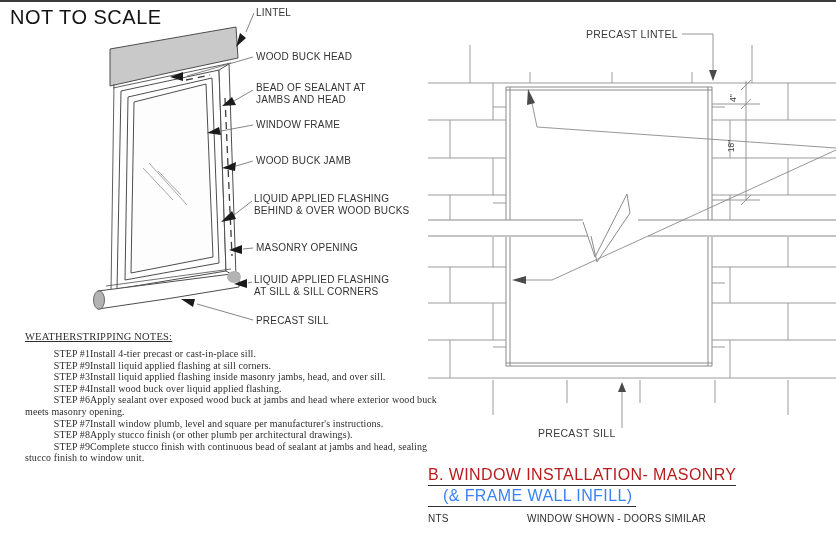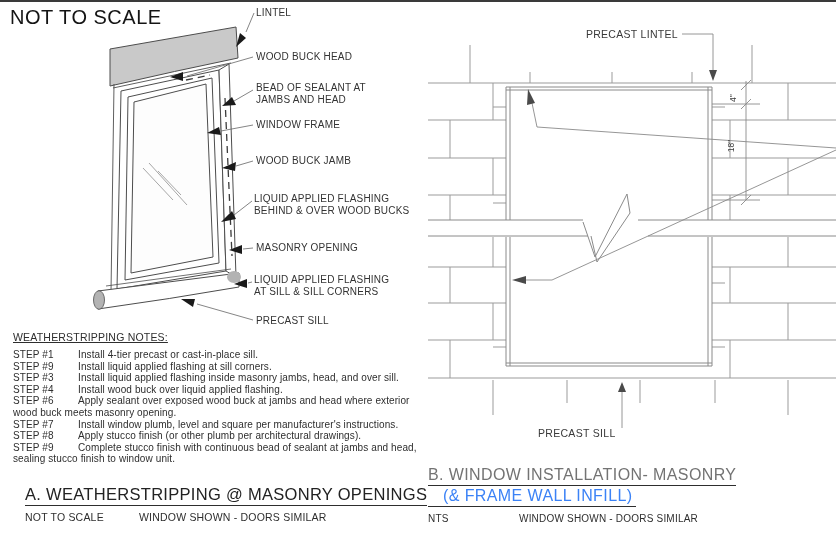--- a/index.html
+++ b/index.html
@@ -6,36 +6,36 @@
   .sheet{
     position:relative;width:836px;height:542px;background:#ffffff;
     font-family:"Liberation Sans", sans-serif;color:#2e2e2e;overflow:hidden;
     margin:0 auto;
   }
   .top-rule{position:absolute;left:0;top:0;width:836px;height:2px;background:#3a3a3a;}
   .nts-heading{position:absolute;left:10px;top:6px;font-size:20px;letter-spacing:.5px;color:#141414;}
   svg text{font-family:"Liberation Sans", sans-serif;}
   .svgA{position:absolute;left:0;top:0;}
   .svgB{position:absolute;left:420px;top:25px;}
-  .notes{position:absolute;left:13px;top:331px;width:414px;}
+  .notes{position:absolute;left:25px;top:331px;width:414px;font-family:Liberation Serif, serif;}
   .notes-heading{font-size:10.5px;text-decoration:underline;margin-bottom:6px;letter-spacing:.2px;}
   .step{font-size:10px;line-height:11.6px;letter-spacing:.1px;}
-  .step .num{display:inline-block;width:65px;}
+  .step .num{display:inline-block;width:65px;text-align:right;}
   .titleA{position:absolute;left:25px;top:485px;}
   .titleA .t{font-size:16.5px;letter-spacing:.3px;color:#222;border-bottom:1.4px solid #2e2e2e;
     display:inline-block;padding-bottom:1px;}
   .titleA .foot{margin-top:5px;font-size:10.5px;letter-spacing:.2px;}
   .titleA .foot .scale{display:inline-block;width:114px;}
   .titleB{position:absolute;left:428px;top:466px;}
-  .titleB .t1{font-size:16px;letter-spacing:.4px;color:#737373;border-bottom:1.4px solid #2e2e2e;
+  .titleB .t1{font-size:16px;letter-spacing:.4px;color:#b91c1c;border-bottom:1.4px solid #2e2e2e;
     display:inline-block;padding-bottom:1px;}
   .titleB .t2{font-size:16px;letter-spacing:.4px;color:#3b82f6;border-bottom:1.4px solid #2e2e2e;
     display:inline-block;padding-left:15px;padding-right:4px;padding-bottom:1px;margin-top:1px;}
   .titleB .foot{margin-top:6px;font-size:10px;letter-spacing:.2px;}
-  .titleB .foot .scale{display:inline-block;width:91px;}
+  .titleB .foot .scale{display:inline-block;width:99px;}
 </style>
 </head>
 <body>
 
 <div class="sheet">
   <div class="top-rule"></div>
   <div class="nts-heading">NOT TO SCALE</div>
 
   <svg class="svgA" width="420" height="335" viewBox="0 0 420 335">
     <g stroke="#4d4d4d" stroke-width="1" fill="none">
@@ -227,26 +227,20 @@
         <div class="step"><span class="num">STEP #9</span><span>Install liquid applied flashing at sill corners.</span></div>
         <div class="step"><span class="num">STEP #3</span><span>Install liquid applied flashing inside masonry jambs, head, and over sill.</span></div>
         <div class="step"><span class="num">STEP #4</span><span>Install wood buck over liquid applied flashing.</span></div>
         <div class="step"><span class="num">STEP #6</span><span>Apply sealant over exposed wood buck at jambs and head where exterior wood buck meets masonry opening.</span></div>
         <div class="step"><span class="num">STEP #7</span><span>Install window plumb, level and square per manufacturer's instructions.</span></div>
         <div class="step"><span class="num">STEP #8</span><span>Apply stucco finish (or other plumb per architectural drawings).</span></div>
         <div class="step"><span class="num">STEP #9</span><span>Complete stucco finish with continuous bead of sealant at jambs and head, sealing stucco finish to window unit.</span></div>
       </div>
   </div>
 
-  <div class="titleA">
-    <div class="t">A. WEATHERSTRIPPING @ MASONRY OPENINGS</div>
-    <div class="foot">
-      <span class="scale">NOT TO SCALE</span><span>WINDOW SHOWN - DOORS SIMILAR</span>
-    </div>
-  </div>
 
   <div class="titleB">
     <div><span class="t1">B.  WINDOW  INSTALLATION- MASONRY</span></div>
     <div><span class="t2">(&amp; FRAME WALL INFILL)</span></div>
     <div class="foot">
       <span class="scale">NTS</span><span>WINDOW SHOWN - DOORS SIMILAR</span>
     </div>
   </div>
 </div>
 

